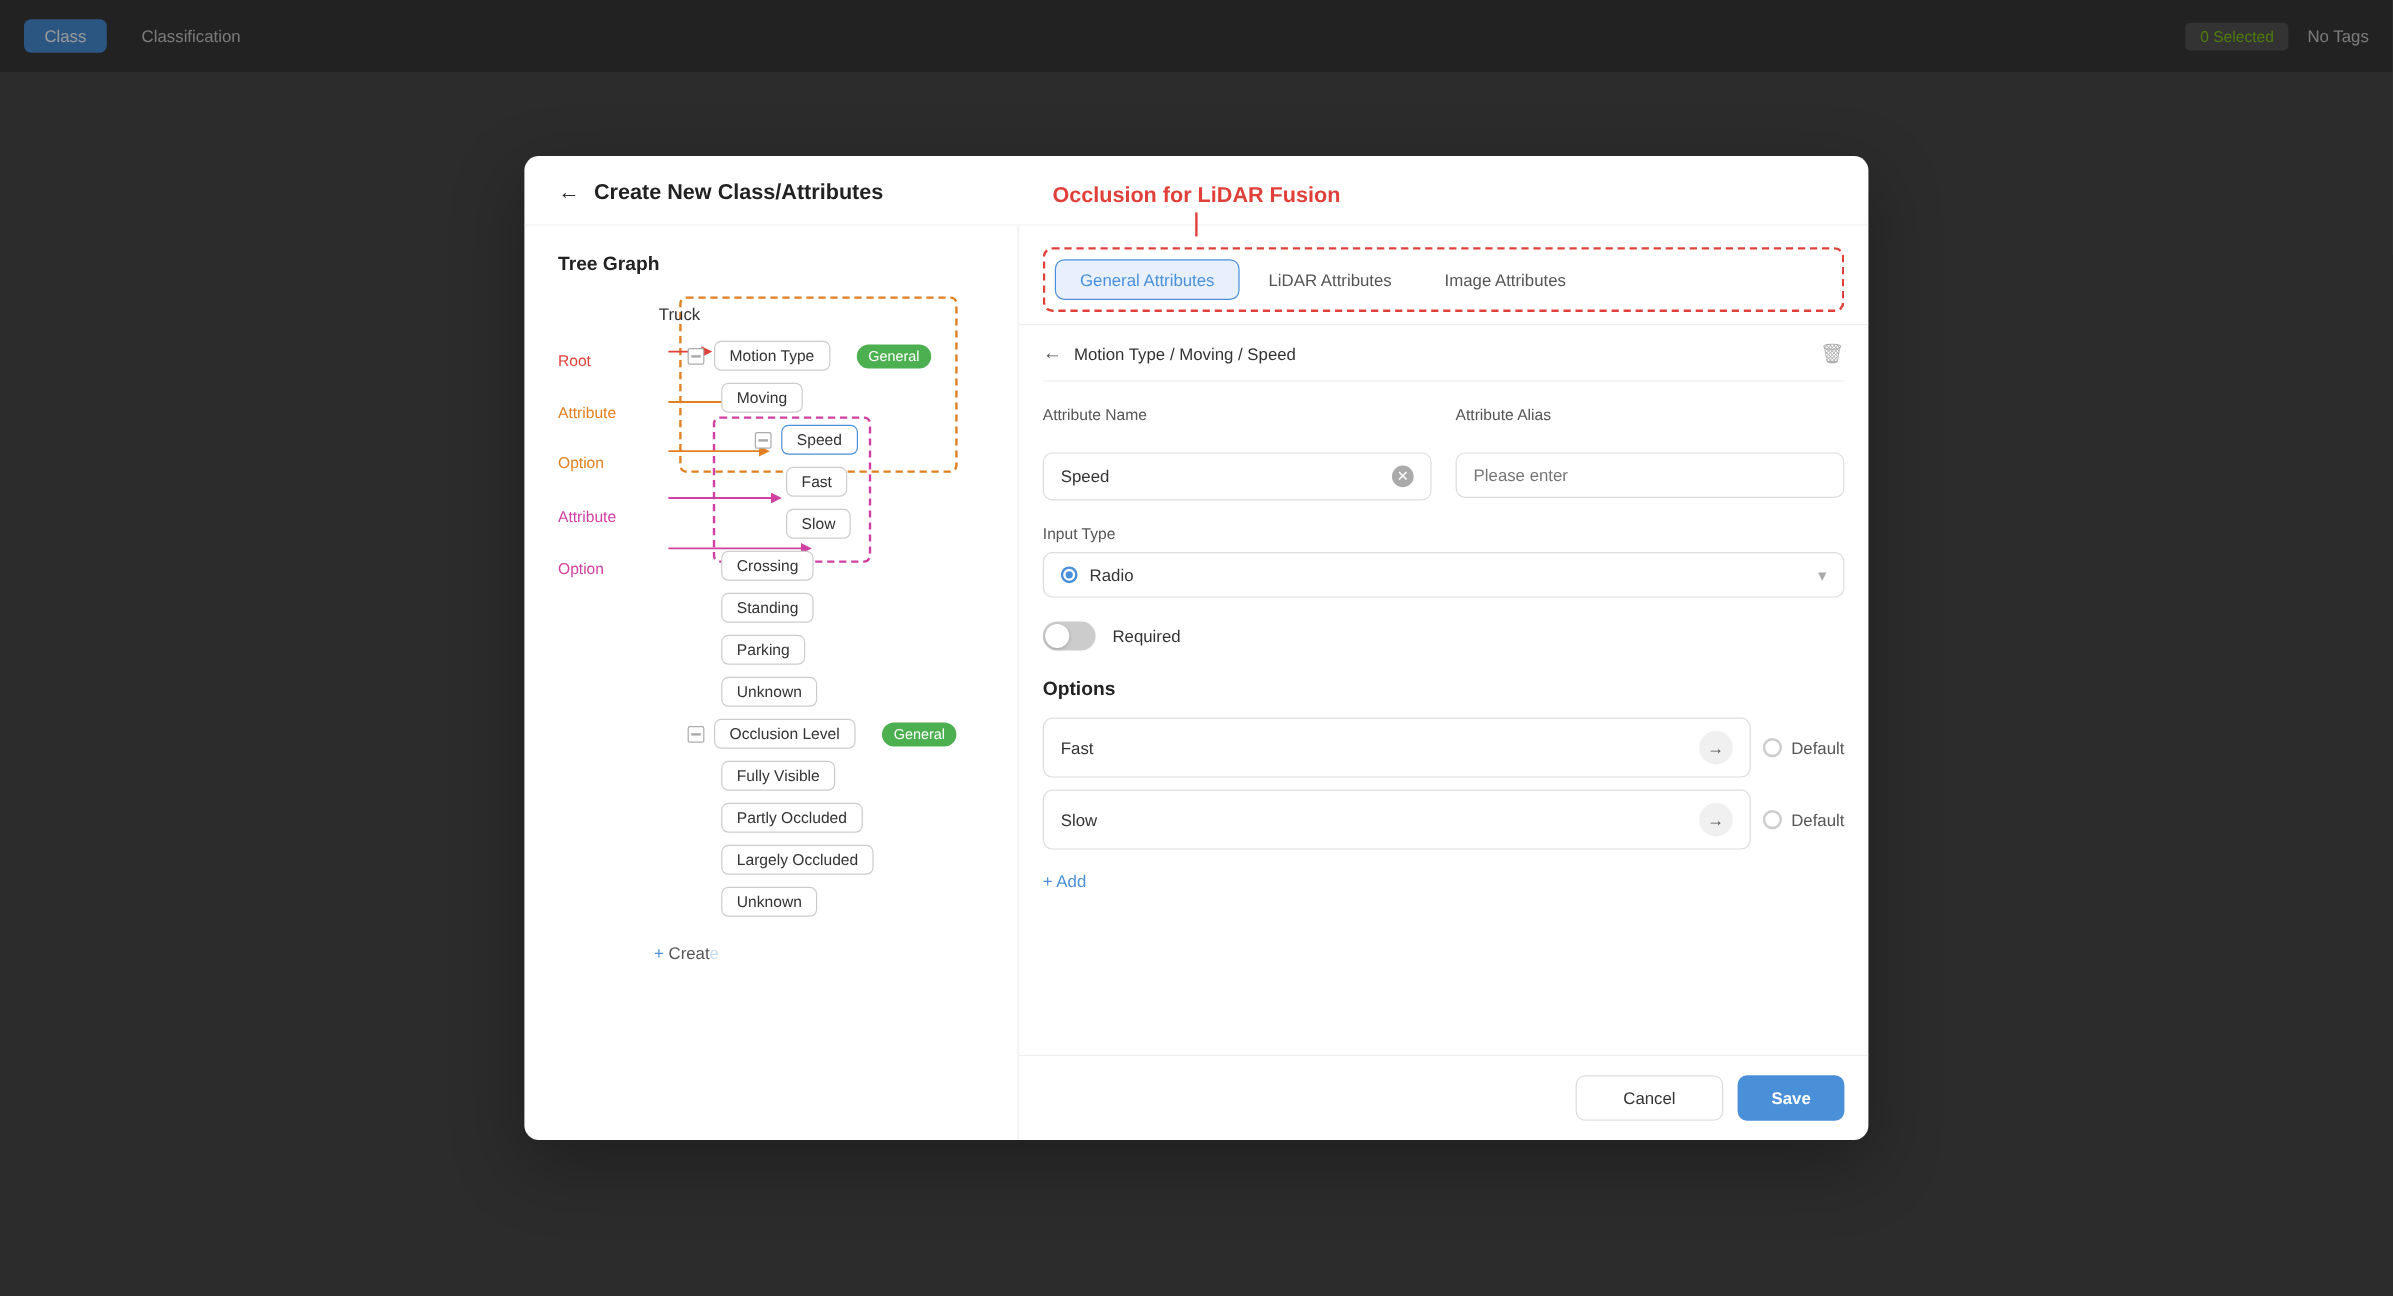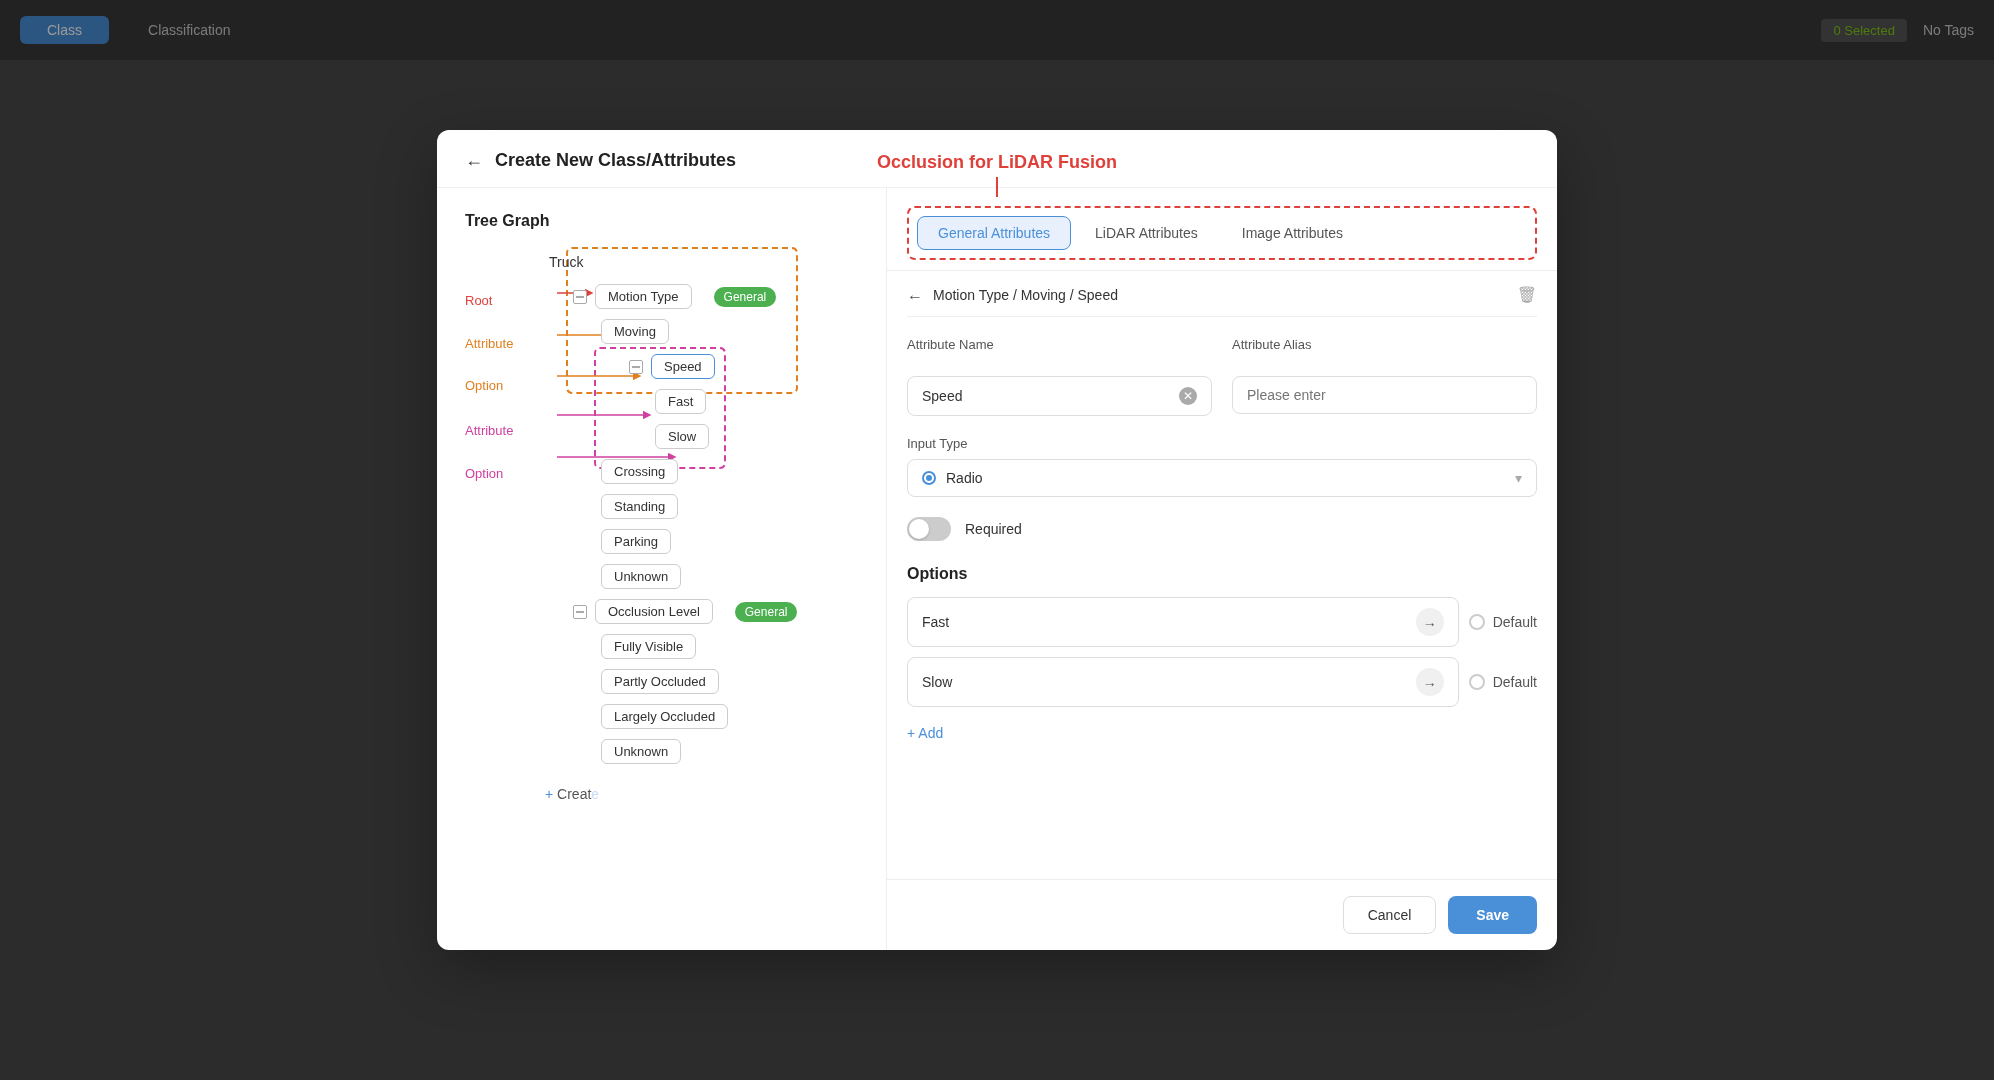--- a/index.html
+++ b/index.html
@@ -17,21 +17,21 @@
       position: absolute;
       top: 0; left: 0; right: 0;
       height: 60px;
       background: #3a3a3a;
       display: flex;
       align-items: center;
       padding: 0 20px;
       gap: 12px;
     }
     .bg-tab {
-      padding: 6px 27px;
+      padding: 6px 17px;
       border-radius: 6px;
       font-size: 14px;
       color: #fff;
       cursor: pointer;
       text-align: right;
     }
     .bg-tab.active { background: #4a90d9; }
     .bg-tab.inactive { color: #ccc; }
 
     .bg-toolbar-right {
@@ -114,21 +114,21 @@
     }
 
     
     .modal-body {
       display: flex;
       flex: 1;
     }
 
     
     .left-panel {
-      width: 450px;
+      width: 412px;
       padding: 24px 28px;
       border-right: 1px solid #eee;
       position: relative;
     }
 
     .tree-graph-title {
       font-size: 16px;
       font-weight: 600;
       color: #222;
       margin-bottom: 20px;
@@ -482,21 +482,21 @@
     
     .modal-footer {
       padding: 16px 20px;
       display: flex;
       justify-content: flex-end;
       gap: 12px;
       border-top: 1px solid #eee;
     }
 
     .cancel-btn {
-      padding: 10px 24px;
+      padding: 10px 39px;
       border: 1.5px solid #ddd;
       border-radius: 8px;
       background: #fff;
       color: #333;
       font-size: 14px;
       font-weight: 500;
       cursor: pointer;
     }
     .save-btn {
       padding: 10px 28px;

